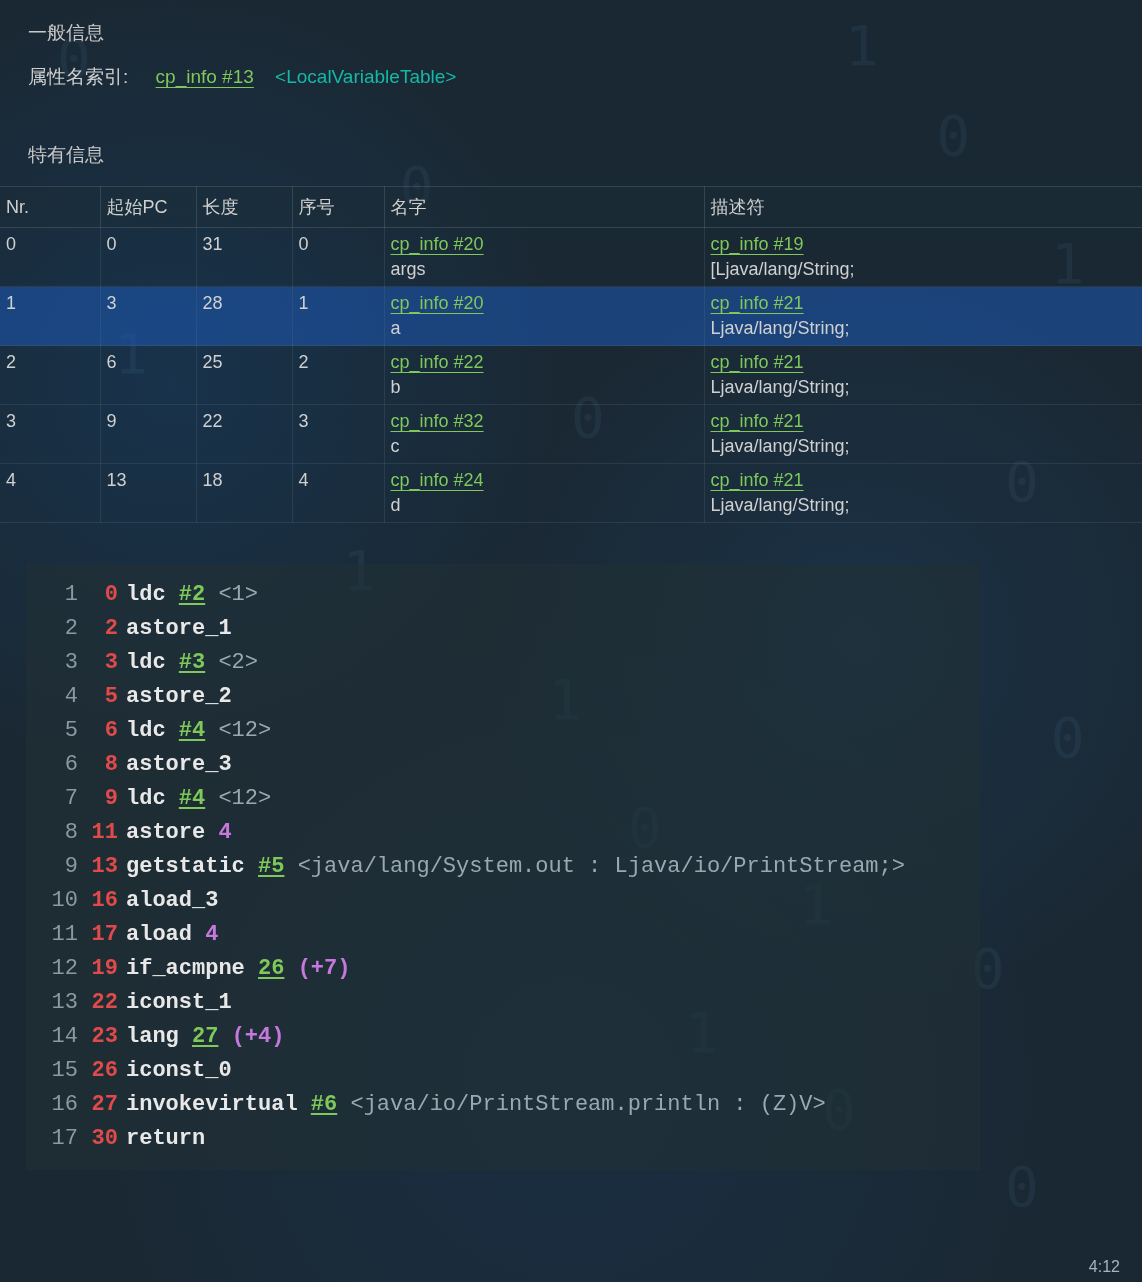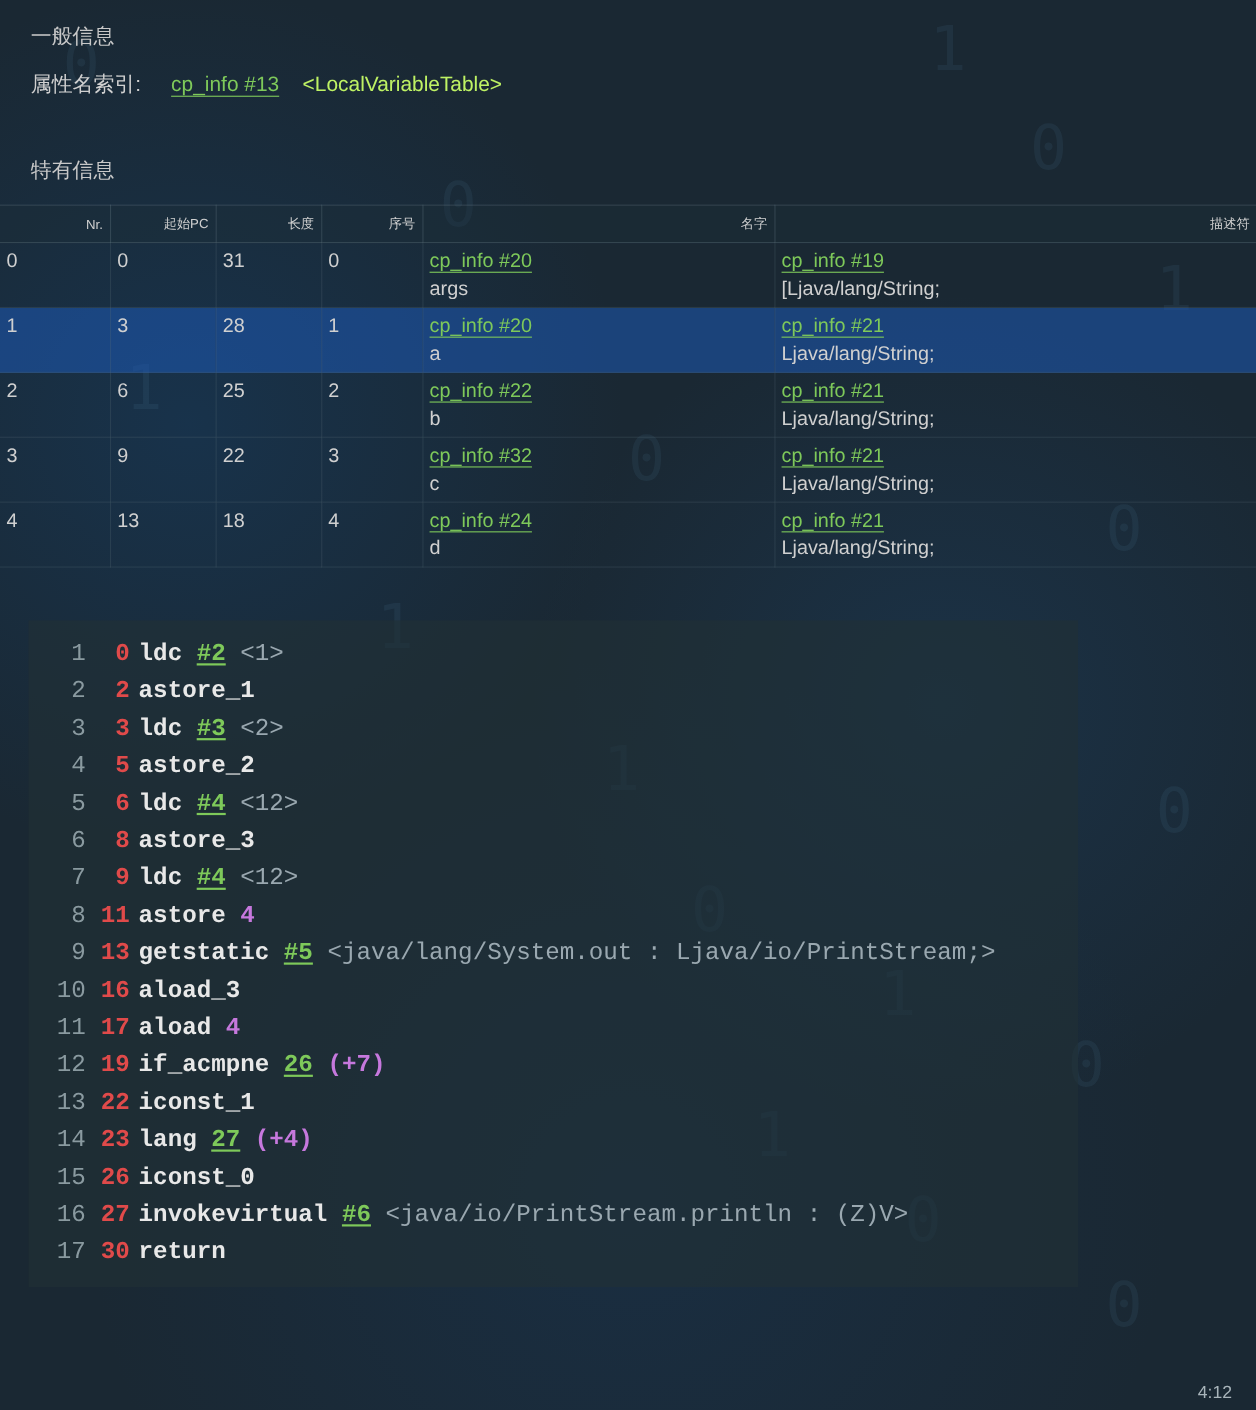--- a/index.html
+++ b/index.html
@@ -28,33 +28,33 @@
     .content { position: relative; z-index: 1; padding: 10px 28px 0 28px; }
     .section-title { color: #c8c8c8; font-size: 19px; margin: 10px 0 18px 0; }
     .attr-row { margin: 12px 0; font-size: 19px; color: #d0d0d0; }
     .cp-link {
       color: #7ec95a;
       text-decoration: underline;
       text-underline-offset: 4px;
       cursor: pointer;
       margin-left: 22px;
     }
-    .tag-red { color: #bef264; margin-left: 16px; }
+    .tag-red { color: #14b8a6; margin-left: 16px; }
     .val-red { color: #ea5a5a; margin-left: 18px; }
     .spacer { height: 30px; }
     .table-wrap { margin-top: 14px; margin-left: -28px; margin-right: -28px; }
     table { width: 100%; border-collapse: collapse; table-layout: fixed; }
     th {
       color: #d0d0d0;
       font-weight: normal;
       padding: 8px 6px;
       border: 1px solid rgba(90,110,120,0.4);
-      text-align: right;
+      text-align: left;
       background: rgba(30,45,55,0.35);
-      font-size: 12px;
+      font-size: 18px;
     }
     th:first-child { border-left: none; }
     th:last-child { border-right: none; }
     td {
       padding: 6px 6px;
       border: 1px solid rgba(90,110,120,0.25);
       vertical-align: top;
       font-size: 18px;
       color: #d0d0d0;
     }

